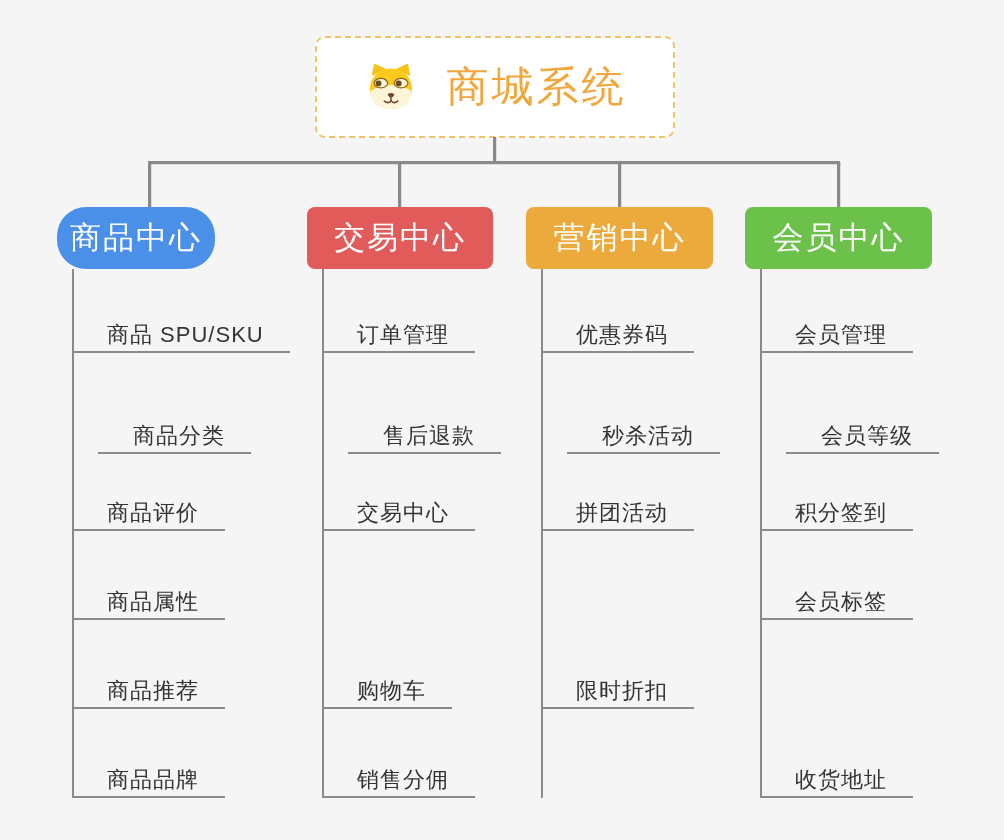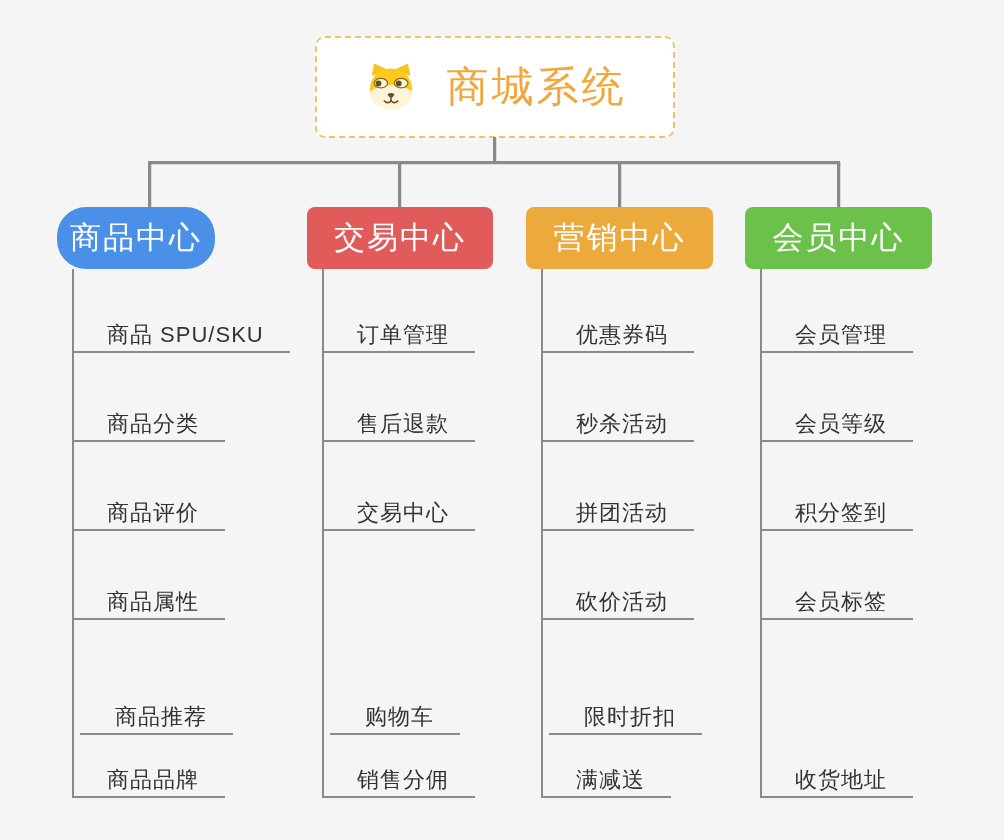--- a/index.html
+++ b/index.html
@@ -64,24 +64,24 @@
     padding:0 26px 0 35px;
     border-bottom:2px solid var(--connector);
     font-size:22px;letter-spacing:1px;color:var(--leaf-text);
     white-space:nowrap;width:max-content;
   }
   .col-0{left:72px;}
   .col-1{left:322px;}
   .col-2{left:541px;}
   .col-3{left:760px;}
   .row-0{top:315px;}
-  .row-1{top:404px;}
+  .row-1{top:416px;margin-left:26px;}
   .row-2{top:493px;}
   .row-3{top:582px;}
-  .row-4{top:697px;margin-left:8px;}
+  .row-4{top:671px;}
   .row-5{top:760px;text-align:right;}
 </style>
 </head>
 <body>
 
 <div class="canvas">
 
   <div class="root-node">
     <svg class="dog-icon" width="54" height="50" viewBox="0 0 64 58" aria-hidden="true">
       <path d="M9 16 L12 1 L27 8 Z" fill="#f6c318"></path>
@@ -125,23 +125,21 @@
 
   <div class="leaf col-1 row-0">订单管理</div>
   <div class="leaf col-1 row-1">售后退款</div>
   <div class="leaf col-1 row-2">交易中心</div>
   <div class="leaf col-1 row-4">购物车</div>
   <div class="leaf col-1 row-5">销售分佣</div>
 
   <div class="leaf col-2 row-0">优惠券码</div>
   <div class="leaf col-2 row-1">秒杀活动</div>
   <div class="leaf col-2 row-2">拼团活动</div>
-  <div class="leaf col-2 row-3">砍价活动</div>
   <div class="leaf col-2 row-4">限时折扣</div>
-  <div class="leaf col-2 row-5">满减送</div>
 
   <div class="leaf col-3 row-0">会员管理</div>
   <div class="leaf col-3 row-1">会员等级</div>
   <div class="leaf col-3 row-2">积分签到</div>
   <div class="leaf col-3 row-3">会员标签</div>
   <div class="leaf col-3 row-5">收货地址</div>
 
 </div>
 
 </body></html>

